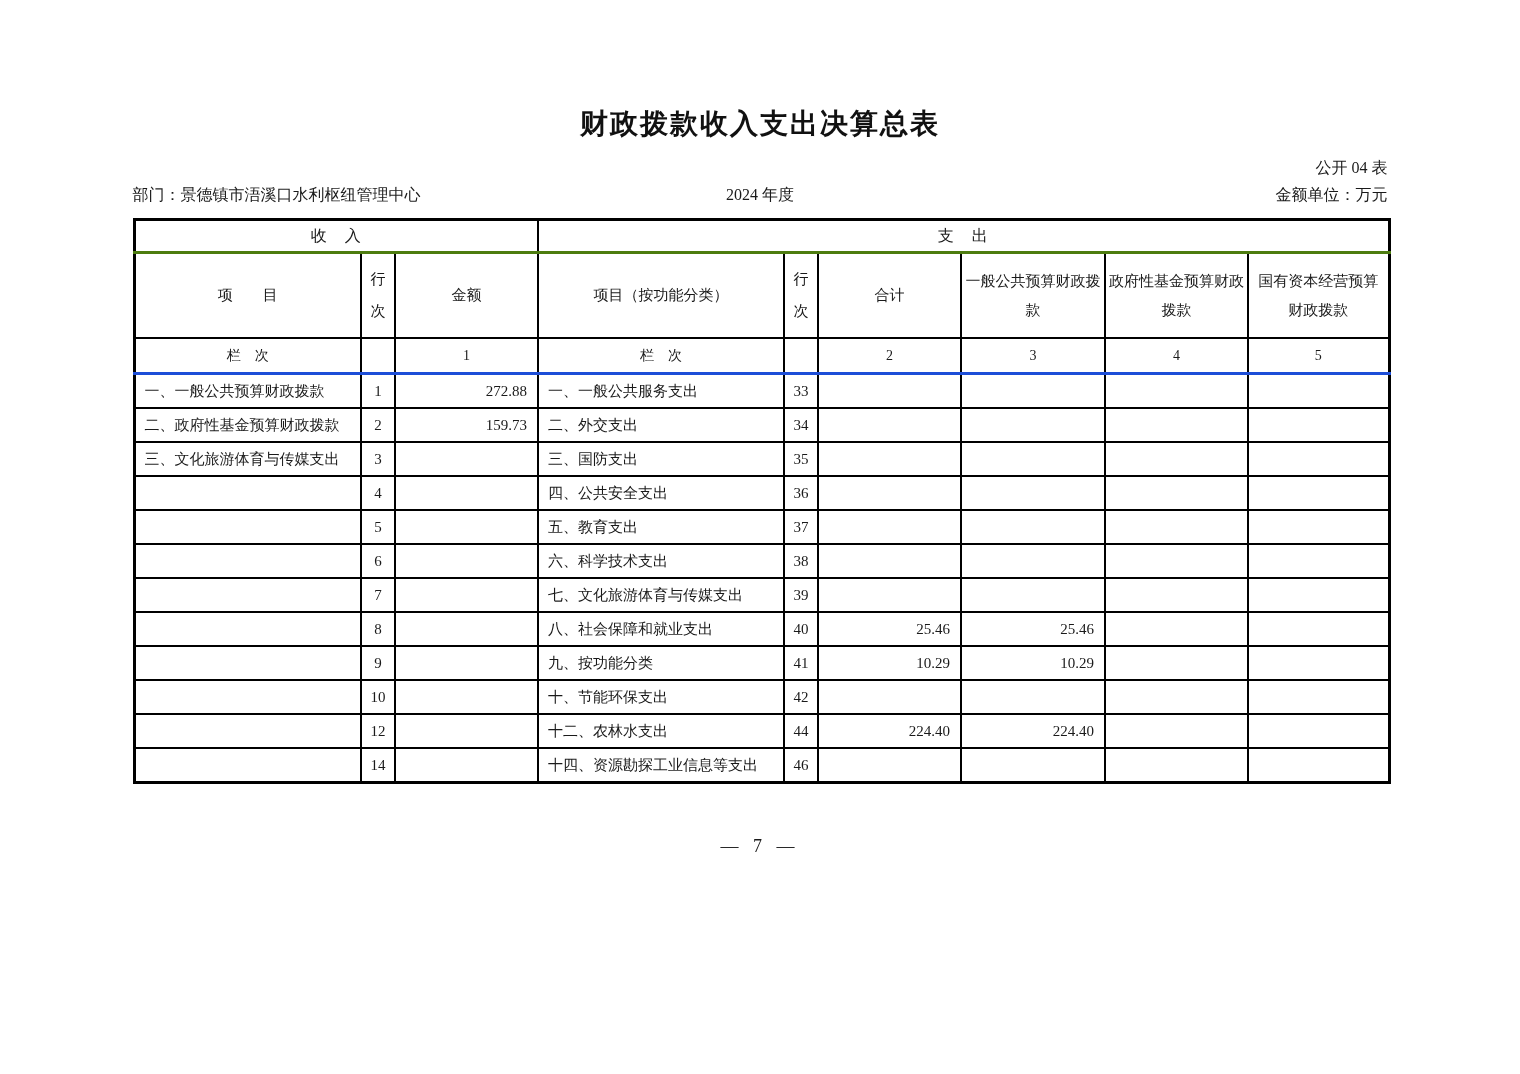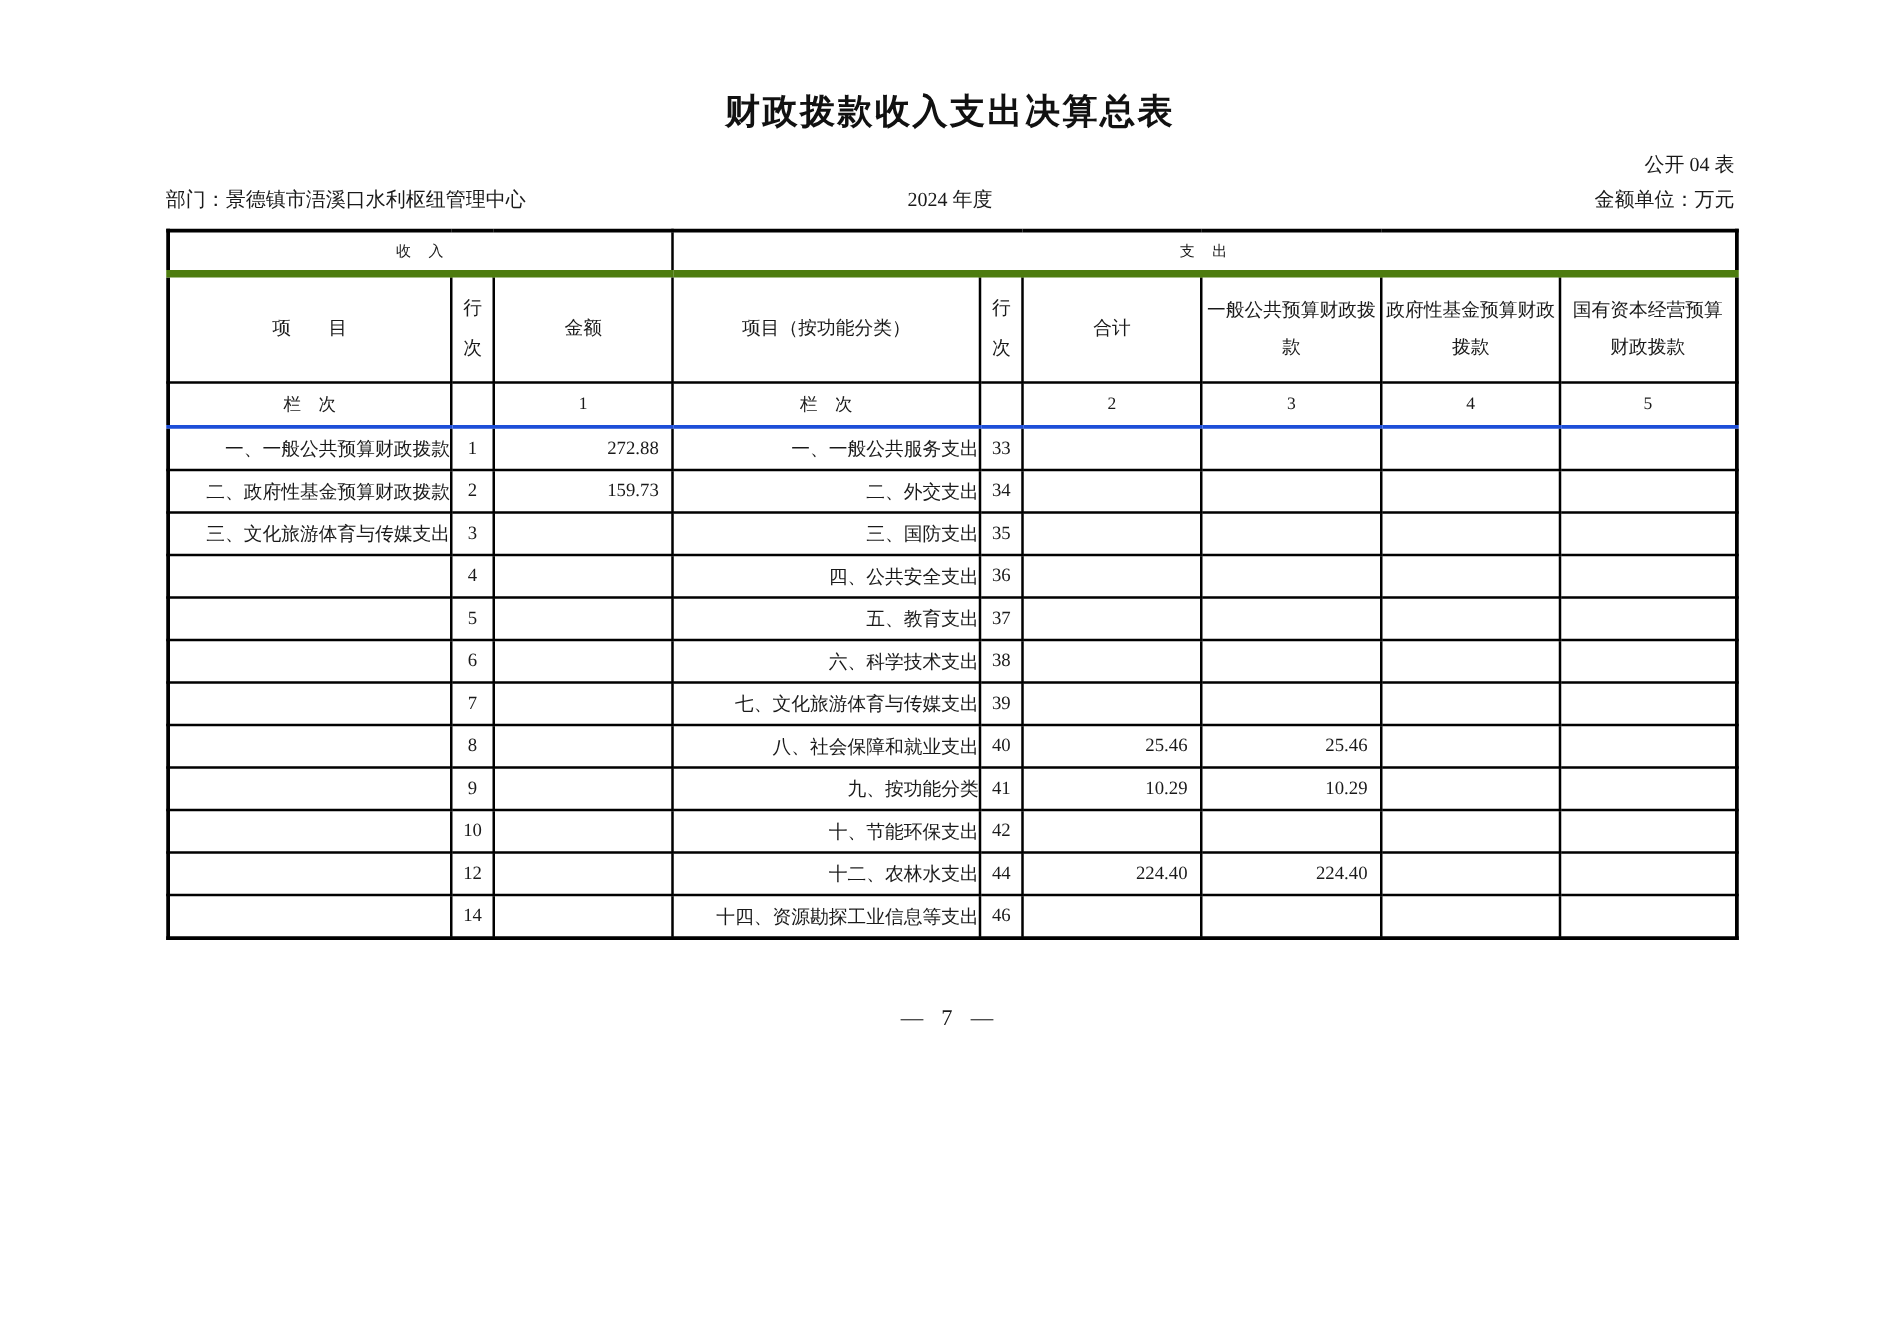--- a/index.html
+++ b/index.html
@@ -1,46 +1,46 @@
 <!DOCTYPE html>
 <html><head>
 <meta charset="utf-8">
 <style>
   html, body { margin:0; padding:0; }
   body {
     width:1520px; height:1074px; background:#ffffff; overflow:hidden;
     font-family:"Liberation Serif","DejaVu Serif",serif; color:#1a1a1a;
   }
-  .sheet { width:1255px; margin:0 auto; padding-top:70px; }
+  .sheet { width:1255px; margin:0 auto; padding-top:105px; }
   .title {
     margin:0 0 12px 0; text-align:center;
     font-family:"Liberation Sans","DejaVu Sans",sans-serif;
     font-weight:bold; font-size:28px; letter-spacing:2px; color:#111;
   }
   .code-line { text-align:right; font-size:16px; height:25px; line-height:25px; }
   .meta-line { position:relative; height:26px; font-size:16px; }
   .meta-dept { position:absolute; left:0; bottom:0; }
   .meta-year { position:absolute; left:50%; transform:translateX(-50%); bottom:0; }
   .meta-unit { position:absolute; right:0; bottom:0; }
 
   table.fiscal {
     border-collapse:collapse; table-layout:fixed; width:1255px;
     margin-top:12px; border:3px solid #000;
   }
   .fiscal th, .fiscal td {
     border:2px solid #000; padding:0; font-weight:normal;
     font-size:15px; color:#1a1a1a; overflow:hidden;
   }
-  .section-row th { height:30px; font-size:12px; border-bottom:6px solid #4d7c0f; letter-spacing:1px; }
+  .section-row th { height:30px; font-size:16px; border-bottom:3px solid #4d7c0f; letter-spacing:1px; }
   .main-header th { height:83px; text-align:center; line-height:1.9; }
   .wrap { white-space:pre-line;margin-left:45px; }
   .stack { display:inline-block; width:16px; word-break:break-all; line-height:2.1; }
   .lanci-row td { height:33px; border-bottom:3px solid #1d4ed8; font-size:14px; text-align:center; }
   tbody td { height:32px; }
-  td.item { text-align:right; padding-left:9px; }
+  td.item { text-align:left; padding-left:9px; }
   td.amt { text-align:right; padding-right:10px; }
   td.num { text-align:center; }
   .page-num { text-align:center; margin-top:52px; font-size:18px; letter-spacing:5px; }
 </style>
 </head>
 <body>
 
 <div class="sheet">
 
   <h1 class="title">财政拨款收入支出决算总表</h1>

